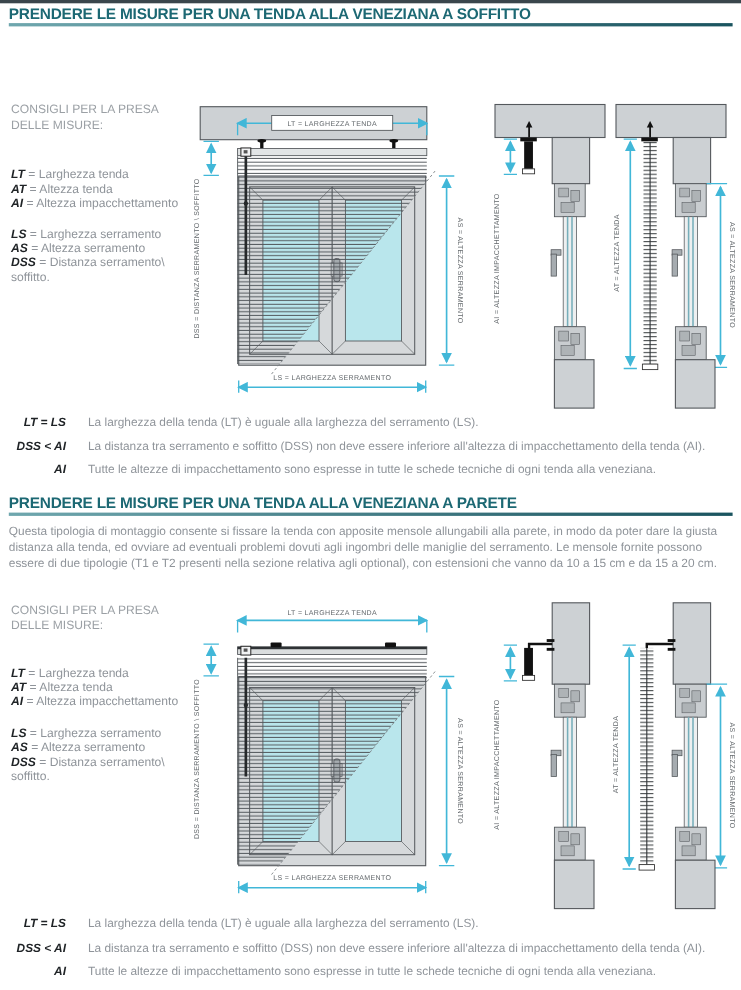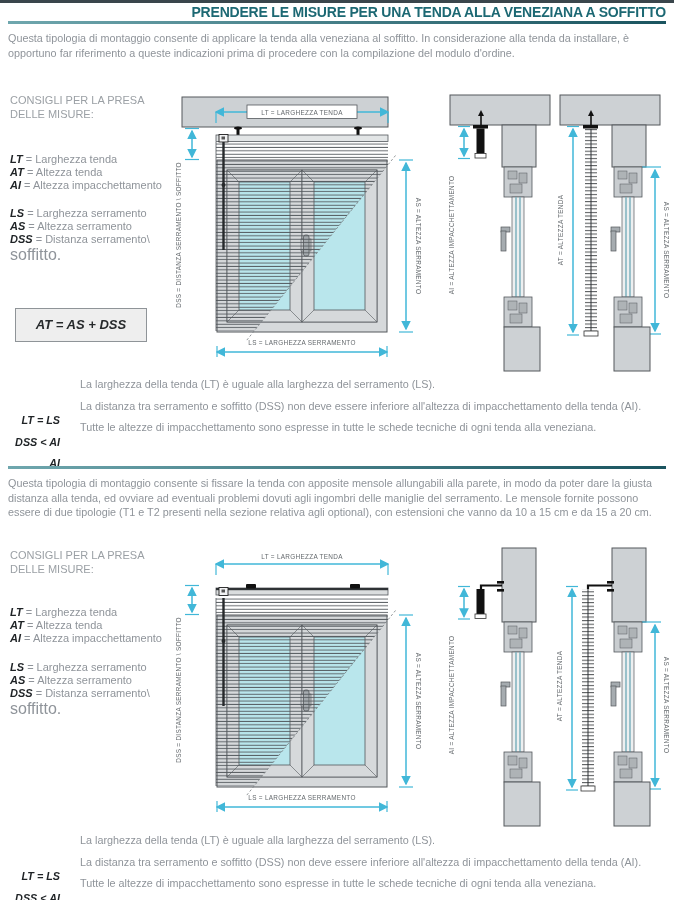--- a/index.html
+++ b/index.html
@@ -1,59 +1,57 @@
 <!DOCTYPE html>
 <html><head>
 <meta charset="utf-8">
 <style>
   html,body{margin:0;padding:0;background:#ffffff;}
   .page{position:relative;width:674px;height:900px;background:#ffffff;overflow:hidden;
         font-family:"Liberation Sans",sans-serif;}
   .topstrip{position:absolute;left:0;top:0;width:674px;height:3px;background:#3A464C;}
   .sec-title{position:absolute;left:8px;width:658px;font-size:14px;font-weight:bold;
-             color:#1C6873;letter-spacing:-0.2px;white-space:nowrap;text-align:right;}
+             color:#1C6873;letter-spacing:-0.2px;white-space:nowrap;}
   .sec-rule{position:absolute;left:8px;width:658px;height:3px;
             background:linear-gradient(90deg,#6FA7AE,#1A545F);}
   .intro{position:absolute;left:8px;width:656px;font-size:10.8px;line-height:14.6px;
          color:#8F949A;}
   .advice{position:absolute;left:10px;width:160px;font-size:11px;line-height:14px;
           color:#9BA0A5;white-space:pre-line;}
   .lg-row{position:absolute;left:10px;width:165px;font-size:11px;color:#8F949A;white-space:nowrap;}
   .lg-abbr{font-weight:bold;font-style:italic;color:#1F2326;}
-  .lg-cont{position:absolute;left:10px;font-size:16px;color:#8F949A;}
+  .lg-cont{position:absolute;left:10px;font-size:11px;color:#8F949A;}
   .formula{position:absolute;left:15px;width:130px;height:32px;background:#EEEEEE;
            border:1px solid #8F9498;text-align:center;line-height:32px;
            font-size:13px;font-weight:bold;font-style:italic;color:#26292B;}
   .diagram{position:absolute;left:170px;}
   .note-row{position:absolute;left:8px;width:662px;display:flex;font-size:10.8px;line-height:13px;}
-  .note-abbr{width:52px;text-align:right;font-weight:bold;font-style:italic;color:#1F2326;flex:none;margin-top:36px;}
+  .note-abbr{width:52px;text-align:right;font-weight:bold;font-style:italic;color:#1F2326;flex:none;}
   .note-text{margin-left:20px;color:#8F949A;}
 </style>
 </head>
 <body>
 
 <div class="page">
   <div class="topstrip"></div>
 
   <div class="sec-title" style="top:4px">PRENDERE LE MISURE PER UNA TENDA ALLA VENEZIANA A SOFFITTO</div>
   <div class="sec-rule" style="top:21px"></div>
-  <div class="intro" style="top:31px">Questa tipologia di montaggio consente di applicare la tenda alla veneziana al soffitto. In considerazione alla tenda da installare, è opportuno far riferimento a queste indicazioni prima di procedere con la compilazione del modulo d'ordine.</div>
 
   <div class="advice" style="top:93px">CONSIGLI PER LA PRESA
 DELLE MISURE:</div>
 
   <div class="lg-row" style="top:153px"><span class="lg-abbr">LT</span> <span>= Larghezza tenda</span></div>
   <div class="lg-row" style="top:166px"><span class="lg-abbr">AT</span> <span>= Altezza tenda</span></div>
   <div class="lg-row" style="top:179px"><span class="lg-abbr">AI</span> <span>= Altezza impacchettamento</span></div>
   <div class="lg-row" style="top:207px"><span class="lg-abbr">LS</span> <span>= Larghezza serramento</span></div>
   <div class="lg-row" style="top:220px"><span class="lg-abbr">AS</span> <span>= Altezza serramento</span></div>
   <div class="lg-row" style="top:233px"><span class="lg-abbr">DSS</span> <span>= Distanza serramento\</span></div>
   <div class="lg-cont" style="top:246px">soffitto.</div>
 
-  <div class="formula" style="top:308px">AT = AS + DSS</div>
 
   <svg class="diagram" style="top:85px" width="504" height="292" viewBox="0 0 504 292">
     <defs>
       <marker id="ar1" viewBox="0 0 10 10" refX="8.5" refY="5" markerWidth="6.5" markerHeight="6.5" orient="auto-start-reverse">
         <path d="M0 0 L10 5 L0 10 Z" fill="#41B7D8"></path>
       </marker>
       <pattern id="slat1" width="6" height="3.4" patternUnits="userSpaceOnUse">
         <line x1="0" y1="1.2" x2="6" y2="1.2" stroke="#51565A" stroke-width="0.9"></line>
       </pattern>
       <pattern id="lad1" width="12" height="3.6" patternUnits="userSpaceOnUse">
@@ -187,20 +185,21 @@
     </div>
   <div class="note-row" style="top:400px">
       <span class="note-abbr">DSS &lt; AI</span>
       <span class="note-text">La distanza tra serramento e soffitto (DSS) non deve essere inferiore all'altezza di impacchettamento della tenda (AI).</span>
     </div>
   <div class="note-row" style="top:421px">
       <span class="note-abbr">AI</span>
       <span class="note-text">Tutte le altezze di impacchettamento sono espresse in tutte le schede tecniche di ogni tenda alla veneziana.</span>
     </div>
 
+  <div class="sec-title" style="top:449px">PRENDERE LE MISURE PER UNA TENDA ALLA VENEZIANA A PARETE</div>
   <div class="sec-rule" style="top:466px"></div>
   <div class="intro" style="top:476px">Questa tipologia di montaggio consente si fissare la tenda con apposite mensole allungabili alla parete, in modo da poter dare la giusta distanza alla tenda, ed ovviare ad eventuali problemi dovuti agli ingombri delle maniglie del serramento. Le mensole fornite possono essere di due tipologie (T1 e T2 presenti nella sezione relativa agli optional), con estensioni che vanno da 10 a 15 cm e da 15 a 20 cm.</div>
 
   <div class="advice" style="top:548px">CONSIGLI PER LA PRESA
 DELLE MISURE:</div>
 
   <div class="lg-row" style="top:606px"><span class="lg-abbr">LT</span> <span>= Larghezza tenda</span></div>
   <div class="lg-row" style="top:619px"><span class="lg-abbr">AT</span> <span>= Altezza tenda</span></div>
   <div class="lg-row" style="top:632px"><span class="lg-abbr">AI</span> <span>= Altezza impacchettamento</span></div>
   <div class="lg-row" style="top:661px"><span class="lg-abbr">LS</span> <span>= Larghezza serramento</span></div>

